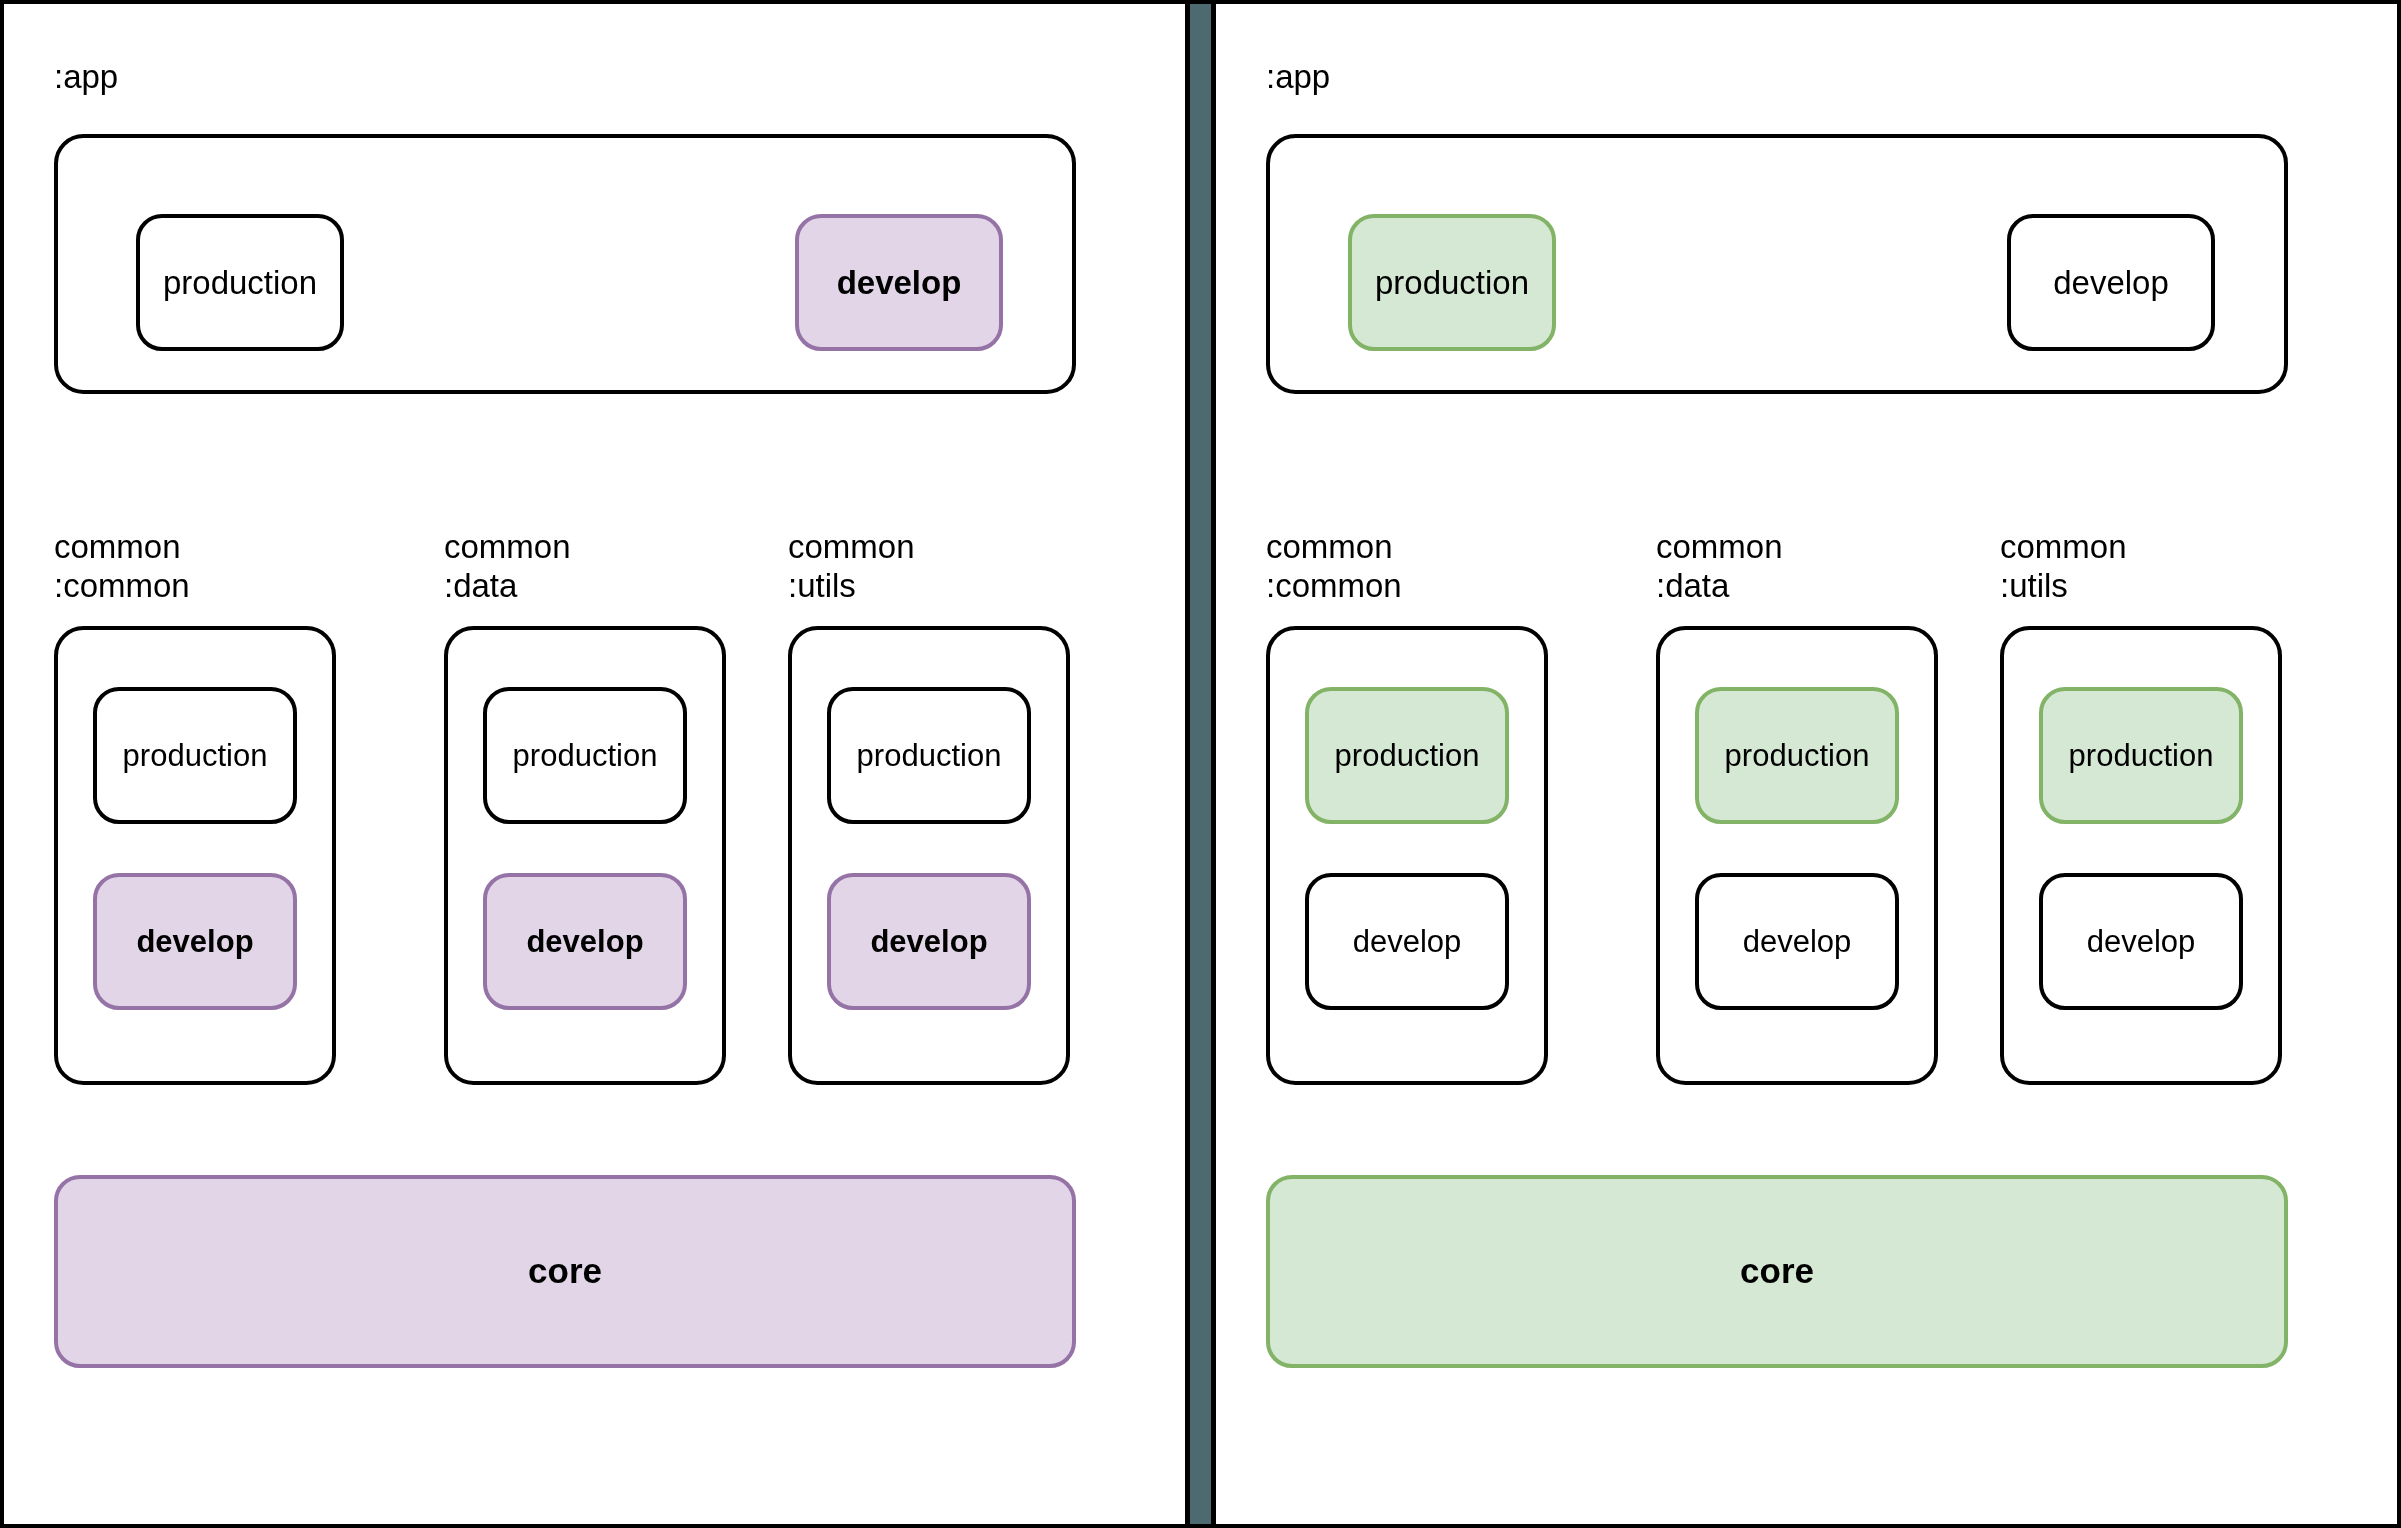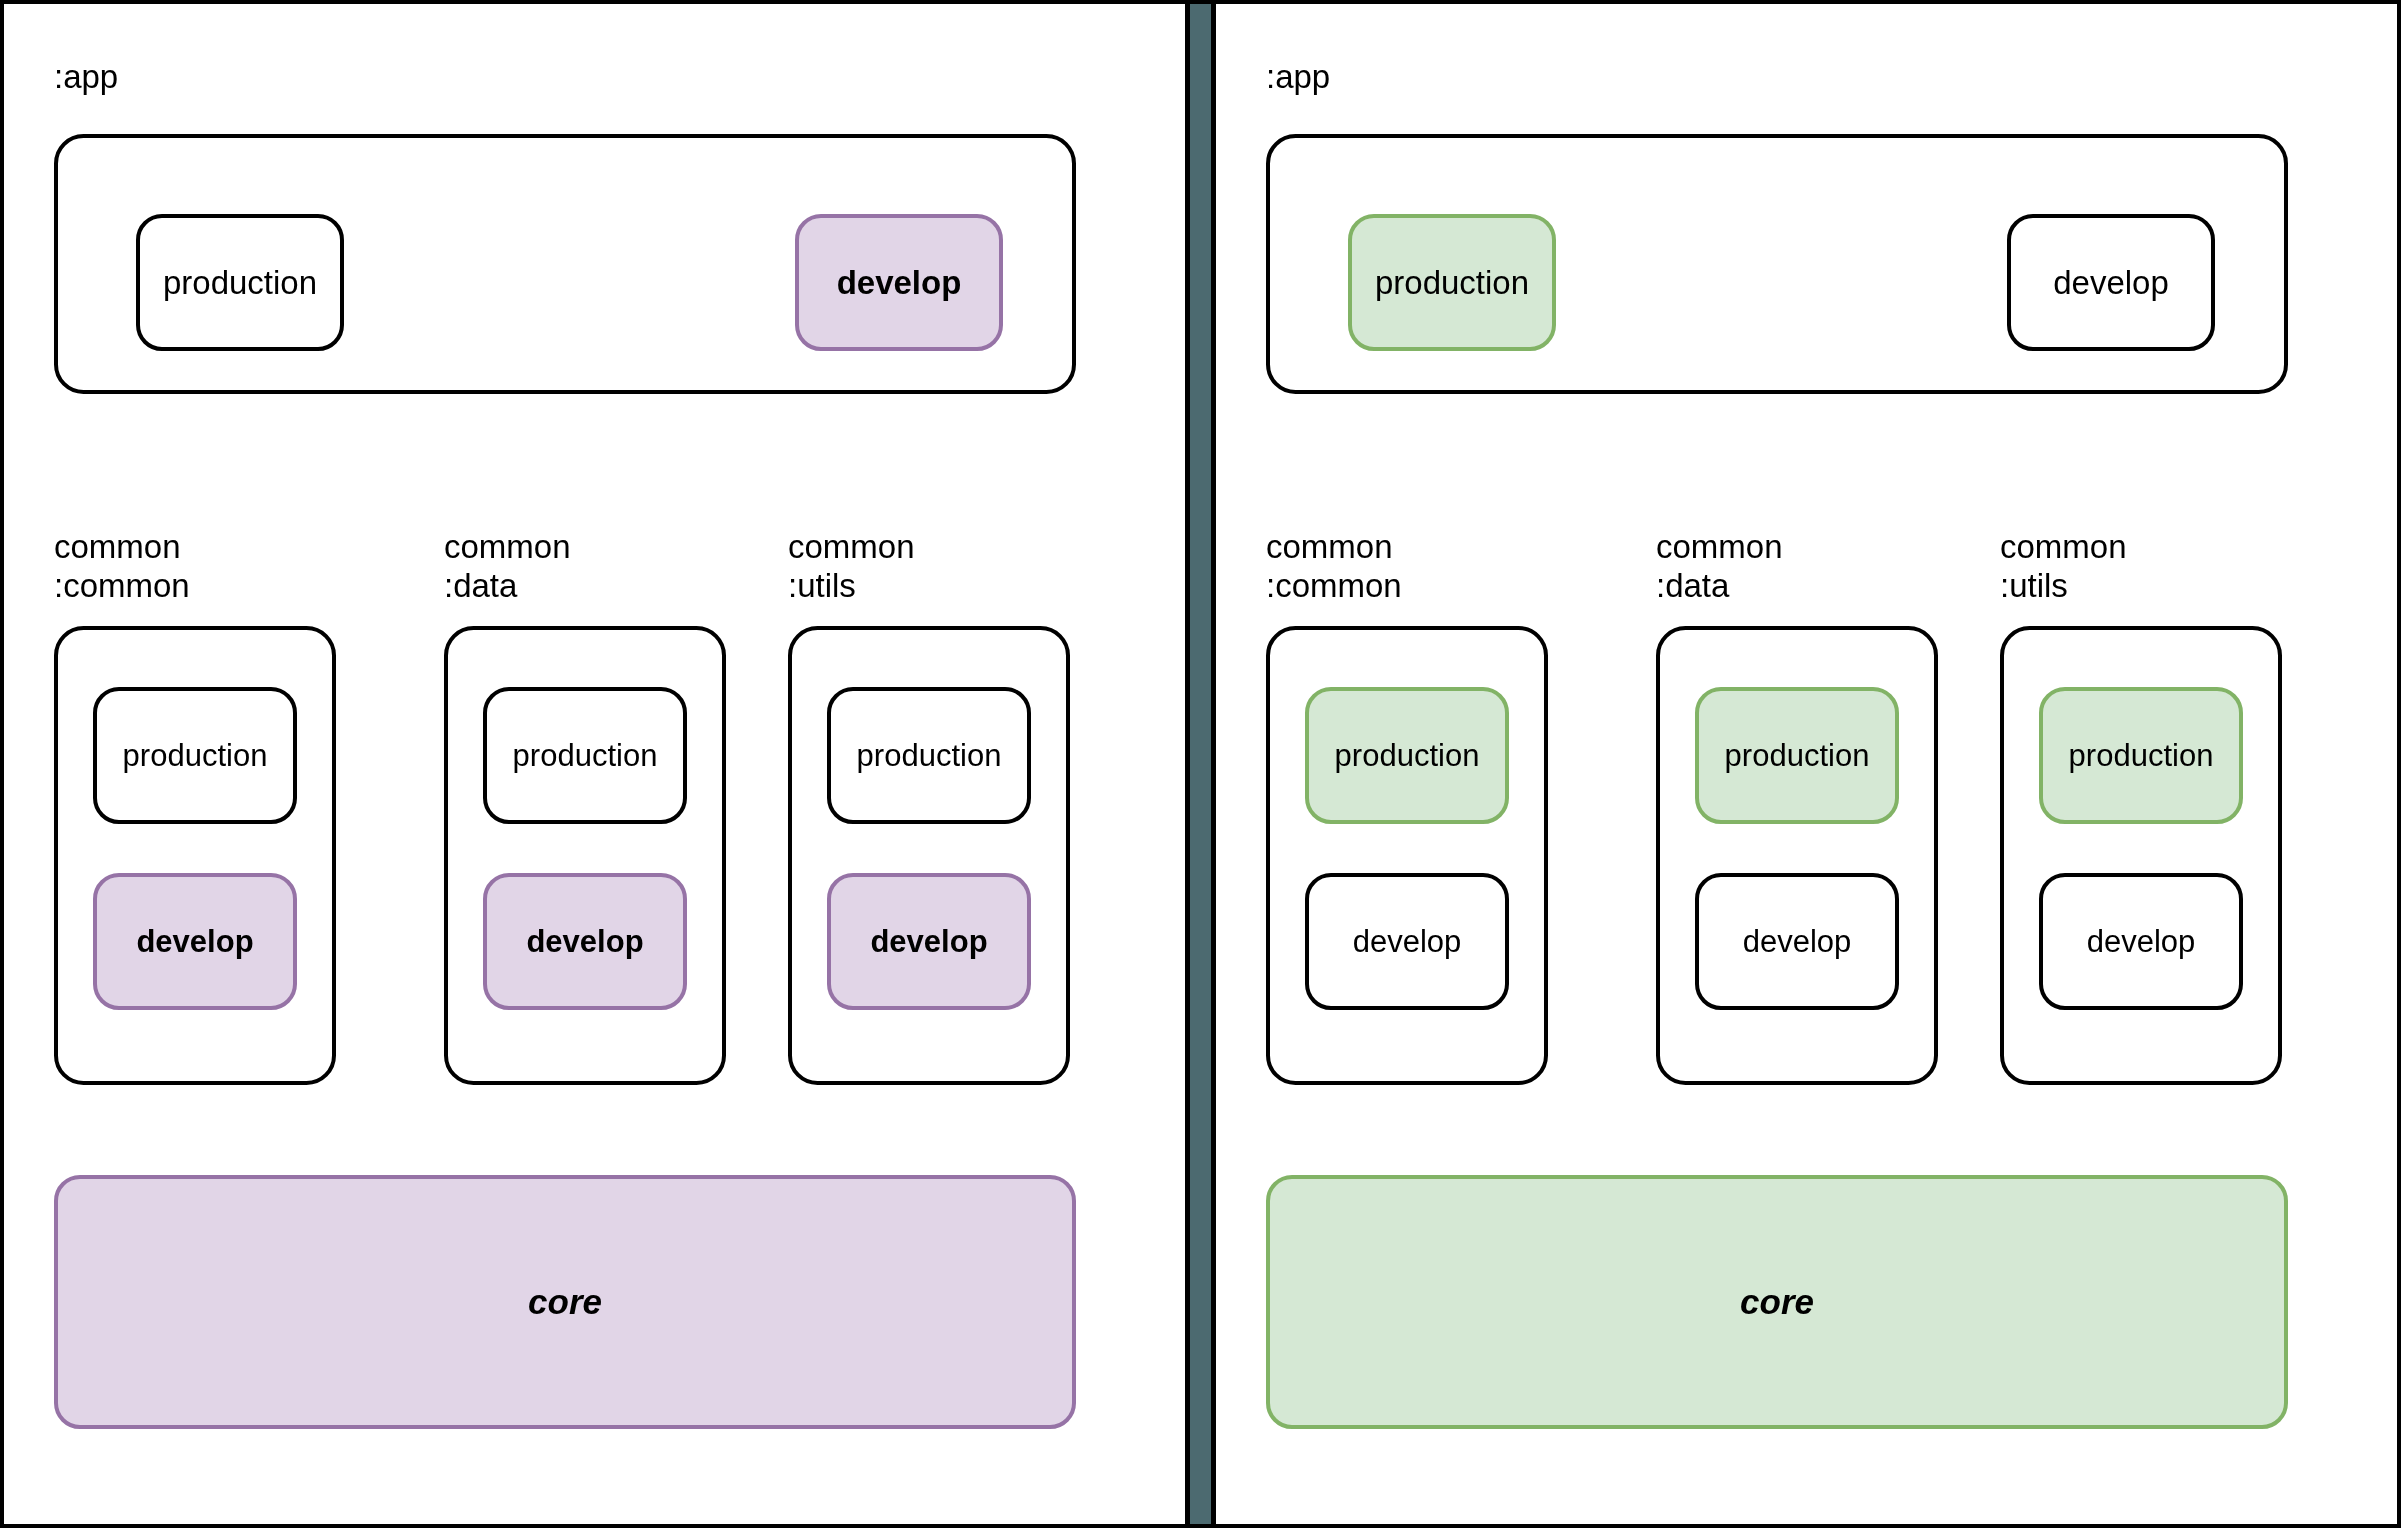--- a/index.html
+++ b/index.html
@@ -105,25 +105,24 @@
     width: 204px;
     height: 137px;
     font-size: 31px;
   }
   .col-inner.top  { top: 57px; }
   .col-inner.bot  { top: 243px; font-weight: bold; }
 
   
   .core {
     left: 50px; top: 1171px;
-    width: 1022px; height: 254px;
+    width: 1022px; height: 193px;
     font-size: 35px;
     font-weight: bold;
     border-radius: 26px;
-    font-style: italic;
   }
 
   
   .c0 { left: 50px;  }
   .c1 { left: 440px; }
   .c2 { left: 784px; }
 
   .cap0 { left: 50px;  width: 282px; top: 524px; }
   .cap1 { left: 440px; width: 282px; top: 524px; }
   .cap2 { left: 784px; width: 282px; top: 524px; }

